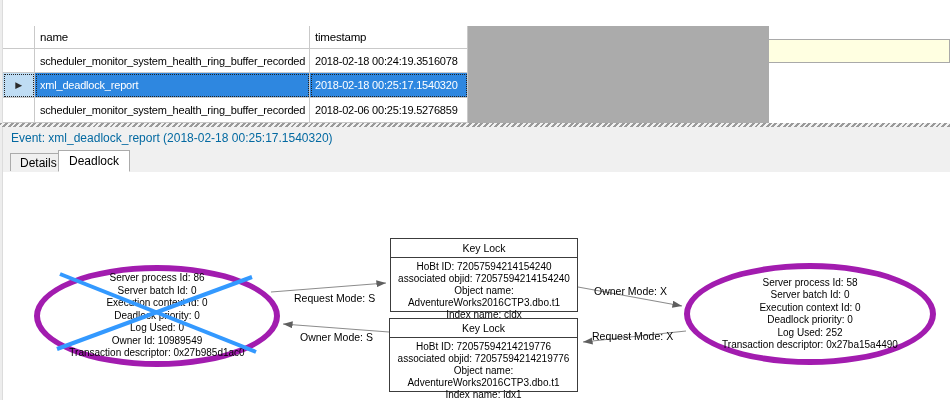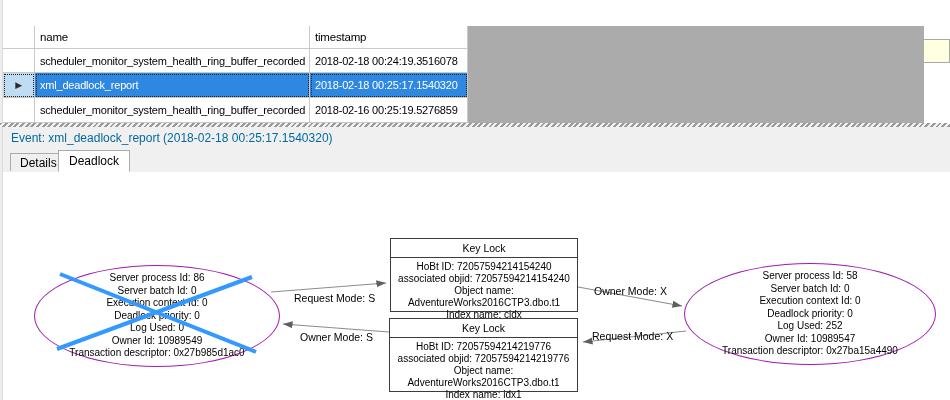--- a/index.html
+++ b/index.html
@@ -8,21 +8,21 @@
   .page { position:relative; width:950px; height:400px; background:#ffffff; }
 
   .left-strip { position:absolute; left:0; top:0; width:3px; height:400px; background:#ededed; border-right:1px solid #dcdcdc; }
 
   
   .banner { position:absolute; left:3px; top:2px; width:947px; height:24px;
     background:#ffffe1; border:1px solid #a9a9a9; display:flex; align-items:center;
     padding-left:8px; font-size:12px; color:#000;margin-top:37px; }
 
   
-  .grid { position:absolute; left:3px; top:26px; width:921px; height:97px;
+  .grid { position:absolute; left:3px; top:26px; width:766px; height:97px;
     display:grid; grid-template-columns:32px 275px 158px 1fr;
     grid-template-rows:23px 24px 25px 25px; background:#ababab; font-size:11px; }
   .cell { background:#ffffff; border-right:1px solid #c9c9c9; border-bottom:1px solid #c9c9c9;
     display:flex; align-items:center; padding:0 5px; white-space:nowrap; overflow:hidden;
     letter-spacing:-0.2px; color:#000; }
   .cell.hdr { font-size:11.5px; }
   .cell.marker { justify-content:center; padding:0; }
   .cell.filler { background:#ababab; border:none; }
   .cell.sel { background:#2e87e0; color:#ffffff; outline:1px dotted #222; outline-offset:-2px; }
   .cell.marker-sel { background:#bfdcf3; color:#000; outline:1px dotted #222; outline-offset:-2px; }
@@ -43,21 +43,21 @@
     justify-content:center; }
   .tab.inactive { left:7px; top:5px; height:18px; padding:0 9px; background:#f0f0f0;
     border:1px solid #ababab; border-bottom:none; }
   .tab.active { left:55px; top:2px; height:22px; padding:0 10px; background:#ffffff;
     border:1px solid #ababab; border-bottom:1px solid #ffffff; z-index:5; }
 
   
   .canvas { position:absolute; left:3px; top:172px; width:947px; height:228px; background:#ffffff; }
 
   .node { position:absolute; background:#ffffff; color:#000; text-align:center; z-index:1; }
-  .ellipse { border:1px solid #a21caf; border-radius:50%; display:flex; flex-direction:column;
+  .ellipse { border:6px solid #a21caf; border-radius:50%; display:flex; flex-direction:column;
     justify-content:center; font-size:10px; line-height:12.5px; }
   .lockbox { border:1px solid #3c3c3c; font-size:10px; line-height:12px; }
   .lockbox .title { height:19px; border-bottom:1px solid #3c3c3c; display:flex;
     align-items:center; justify-content:center; font-size:10.5px; }
   .lockbox .body { padding-top:3px; }
 
   svg.overlay { position:absolute; left:0; top:0; width:950px; height:400px;
     z-index:2; pointer-events:none; }
 
   .edge-label { position:absolute; font-size:10.5px; color:#000; z-index:3;
@@ -87,21 +87,21 @@
 
     <div class="cell marker marker-sel">
       <span class="row-arrow">▶</span>
     </div>
     <div class="cell sel">xml_deadlock_report</div>
     <div class="cell sel">2018-02-18 00:25:17.1540320</div>
     <div class="cell filler"></div>
 
     <div class="cell marker"></div>
     <div class="cell">scheduler_monitor_system_health_ring_buffer_recorded</div>
-    <div class="cell">2018-02-16 00:25:19.5276859</div>
+    <div class="cell">2018-02-06 00:25:19.5276859</div>
     <div class="cell filler"></div>
   </div>
 
   <div class="zigzag"></div>
 
   <div class="event-bar">
     <span>Event: xml_deadlock_report (2018-02-18 00:25:17.1540320)</span>
   </div>
 
   <div class="tabstrip">
@@ -124,21 +124,20 @@
     <div>Owner Id: 10989549</div>
     <div>Transaction descriptor: 0x27b985d1ac0</div>
   </div>
 
   <div class="node ellipse" style="left:684px; top:263px; width:252px; height:102px;">
     <div>Server process Id: 58</div>
     <div>Server batch Id: 0</div>
     <div>Execution context Id: 0</div>
     <div>Deadlock priority: 0</div>
     <div>Log Used: 252</div>
-    <div>Owner Id: 10989547</div>
     <div>Transaction descriptor: 0x27ba15a4490</div>
   </div>
 
   <div class="node lockbox" style="left:390px; top:238px; width:188px; height:74px;">
     <div class="title">Key Lock</div>
     <div class="body">
       <div>HoBt ID: 72057594214154240</div>
       <div>associated objid: 72057594214154240</div>
       <div>Object name: AdventureWorks2016CTP3.dbo.t1</div>
       <div>Index name: cidx</div>

